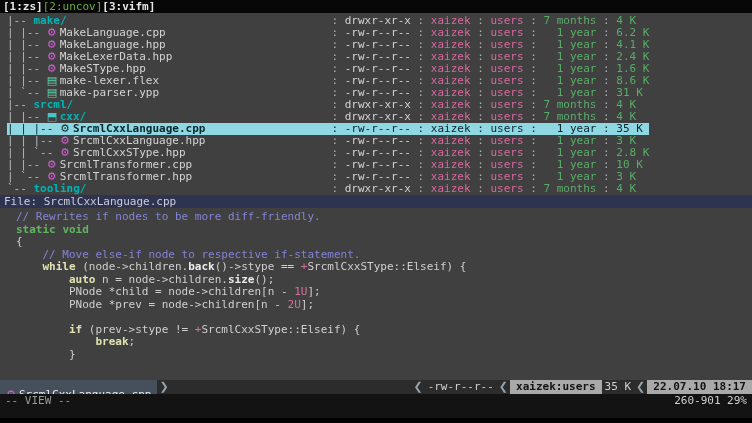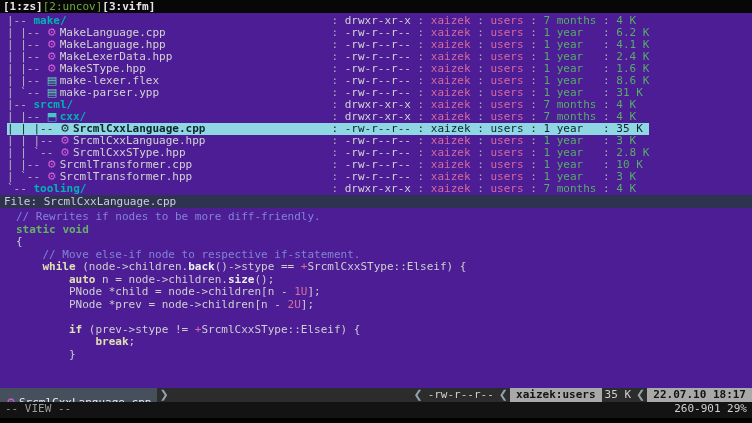--- a/index.html
+++ b/index.html
@@ -1,18 +1,18 @@
 <!DOCTYPE html>
 <html style="--bar-blue: #2e3450; --sel-bg: #8fd7e3; --dir-cyan: #00b3b3; --icon-pink: #d75fd7; --meta-pink: #d7699f; --meta-green: #58ad68; --comment: #8383d6; --keyword: #63b363; --number: #d76fa0;"><head>
 <meta charset="utf-8">
 <style>
   *{box-sizing:border-box;margin:0;padding:0}
   html,body{width:752px;height:423px;background:#000;overflow:hidden}
   body{font-family:"DejaVu Sans Mono",monospace;font-size:11px;color:#cfcfcf}
-  .terminal{width:752px;height:418px;background:#4c1d95;display:flex;flex-direction:column;overflow:hidden}
+  .terminal{width:752px;height:418px;background:#404040;display:flex;flex-direction:column;overflow:hidden}
 
   .tmux-bar{flex:none;height:13px;line-height:13px;background:#070707;padding:0 3px;white-space:pre}
   .win{font-weight:bold;color:#e6e6e6}
   .win.green{color:#6fae3d;font-weight:normal}
 
   .path-bar,.file-bar{flex:none;height:13px;line-height:13px;background:var(--bar-blue,#2e3450);color:#ccccda;padding:0 4px;white-space:pre}
 
   .file-list{flex:none;padding:2px 0 0 7px}
   .frow{height:12px;line-height:12px;white-space:pre;width:97ch}
   .frow.selected{background:var(--sel-bg,#8fd7e3)}
@@ -23,40 +23,40 @@
   .fname{color:#d3d3d3}
   .fname.dir{color:var(--dir-cyan,#00b3b3);font-weight:bold}
   .ficon{display:inline-block;width:13px;font-family:"DejaVu Sans",sans-serif}
   .ficon.gear{color:var(--icon-pink,#d75fd7)}
   .ficon.doc{color:#5fd7af}
   .ficon.folder{color:#45c6c6}
   .csep{color:#aeaeae}
   .cperms{display:inline-block;width:10ch;color:#d3d3d3}
   .cowner{display:inline-block;width:6ch;color:var(--meta-pink,#d7699f)}
   .cgroup{display:inline-block;width:5ch;color:var(--meta-pink,#d7699f)}
-  .cdate{display:inline-block;width:8ch;color:var(--meta-green,#58ad68)}
+  .cdate{display:inline-block;width:8ch;text-align:right;color:var(--meta-green,#58ad68)}
   .csize{display:inline-block;width:5ch;text-align:left;color:var(--meta-green,#58ad68)}
 
   .preview{flex:1;padding:3px 0 0 16px;overflow:hidden}
   .code-line{height:12.5px;line-height:12.5px;white-space:pre}
   .code-line .plain{color:#cfcfcf}
   .code-line .comment{color:var(--comment,#8383d6)}
   .code-line .kw{color:var(--keyword,#63b363);font-weight:bold}
   .code-line .ctrl{color:#e0e0b0;font-weight:bold}
   .code-line .fn{color:#ececec;font-weight:bold}
   .code-line .num{color:var(--number,#d76fa0)}
 
   .status-bar{flex:none;height:14px;line-height:14px;background:#2c2c2c;display:flex;white-space:pre;overflow:hidden}
   .seg-file{background:#46505c;color:#ededed;padding:8px 6px}
   .chev{color:#93a3ae;padding:0 2px;font-family:"DejaVu Sans",sans-serif}
   .sb-fill{flex:1}
   .seg-dark{color:#cfcfcf;padding:0 3px}
   .seg-light{background:#a9a9a9;color:#141414;padding:0 6px;font-weight:bold}
 
-  .mode-line{flex:none;height:16px;line-height:13px;background:#131313;display:flex;padding:0 5px;white-space:pre}
+  .mode-line{flex:none;height:24px;line-height:13px;background:#131313;display:flex;padding:0 5px;white-space:pre}
   .mode-ind{color:#9a9a9a}
   .mode-fill{flex:1}
   .mode-pos{color:#cfcfcf}
 </style>
 </head>
 <body>
 
 <div class="terminal">
 
   <div class="tmux-bar"><span class="win active">[1:zs]</span><span class="win green">[2:uncov]</span><span class="win active">[3:vifm]</span></div>

